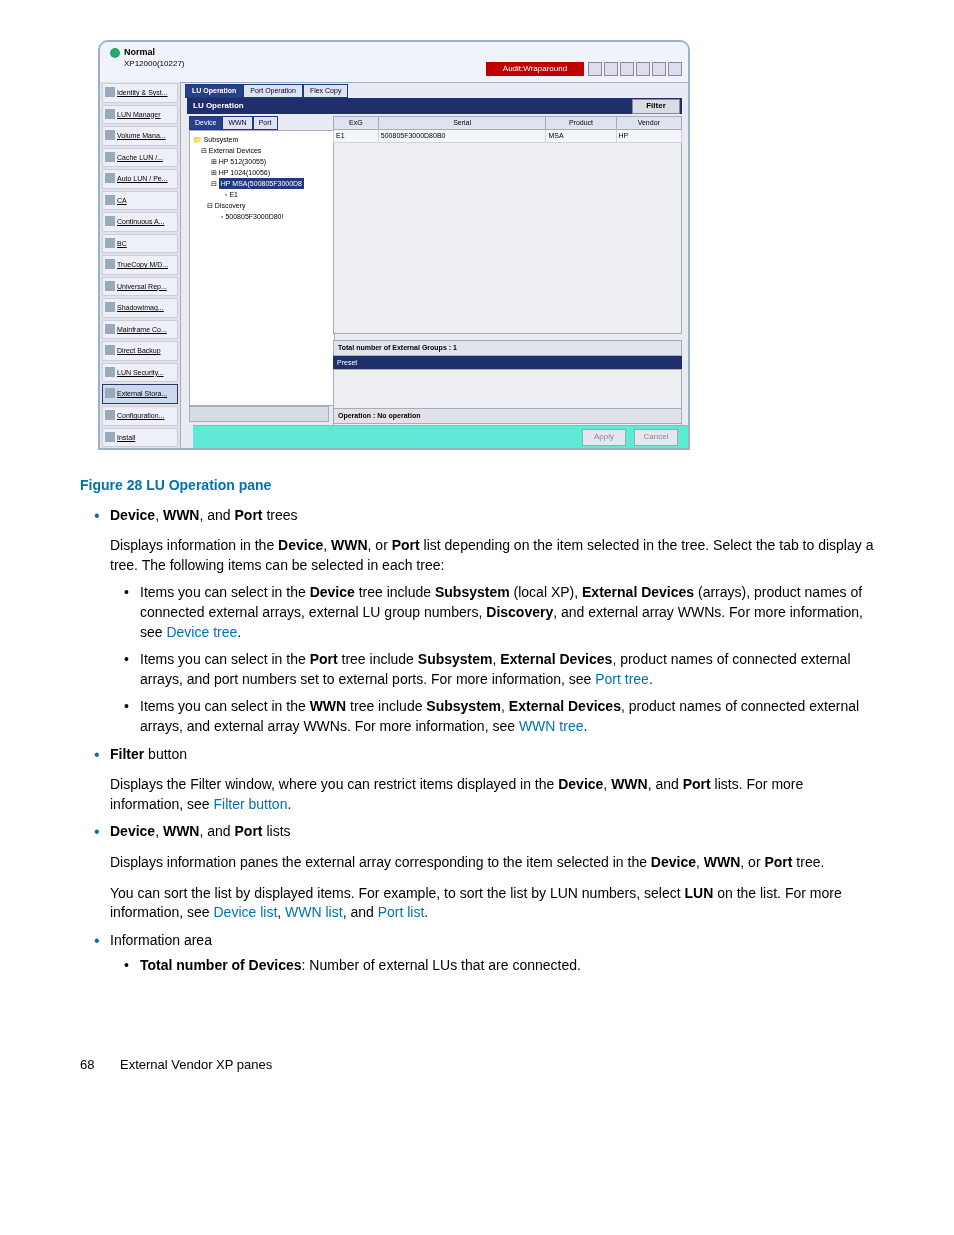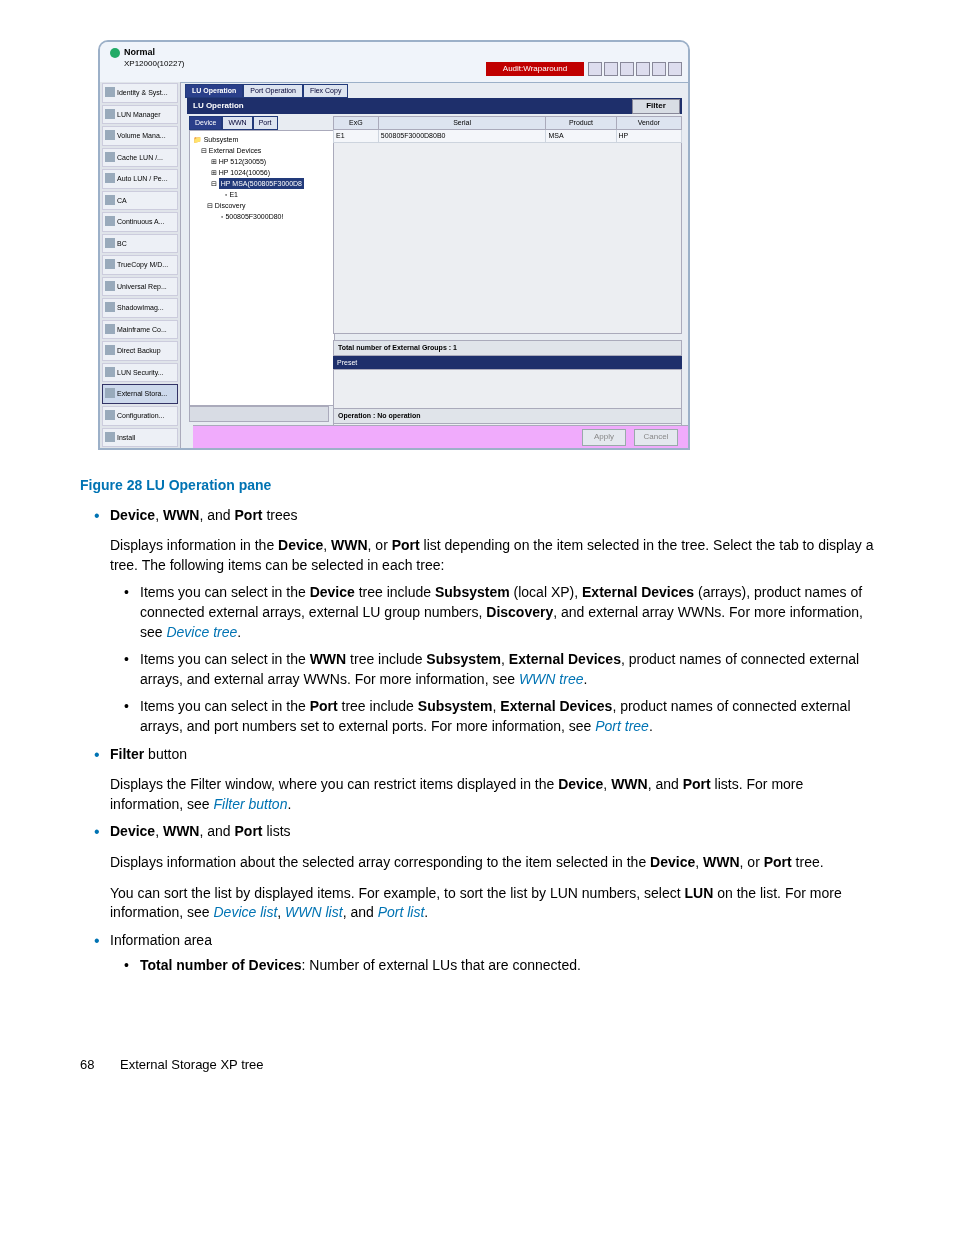--- a/index.html
+++ b/index.html
@@ -38,21 +38,21 @@
     display:inline-block; width:10px; height:10px; background:#2a6; border-radius:50%; vertical-align:middle; margin-right:4px;
   }
   .ss-subtitle { position:absolute; left:24px; top:16px; font-size:8px; }
   .ss-audit {
     position:absolute; right:104px; top:20px; width:98px; height:14px; background:#c00000; color:#fff; font-size:8px; line-height:14px; text-align:center;
   }
   .ss-toolbar {
     position:absolute; right:6px; top:20px; display:flex; gap:2px;
   }
   .ss-tbtn { width:14px; height:14px; background:#dde; border:1px solid #889; box-sizing:border-box; }
-  .ss-body { position:absolute; top:40px; left:0; right:0; bottom:0; display:flex; }
+  .ss-body { position:absolute; top:40px; left:0; right:0; bottom:0; display:flex;text-decoration:underline; }
   .ss-sidebar {
     width:80px; background:#e0e4ea; border-right:1px solid #aab; display:flex; flex-direction:column;
   }
   .ss-side-item {
     height:18px; border:1px solid #ccd; background:#edf0f6; margin:1px 2px; font-size:7px; line-height:18px; padding-left:14px; position:relative; overflow:hidden; white-space:nowrap;
   }
   .ss-side-item.sel { background:#cdd9ec; border-color:#336; }
   .ss-side-icon { position:absolute; left:2px; top:3px; width:10px; height:10px; background:#9ab; }
   .ss-main { flex:1; position:relative; }
   .ss-tabs { position:absolute; left:4px; top:2px; display:flex; }
@@ -87,39 +87,39 @@
   .ss-preset-bar {
     position:absolute; left:152px; top:274px; right:6px; height:13px; background:#1e2f6b; color:#fff; font-size:7px; line-height:13px; padding-left:4px;
   }
   .ss-preset-fill {
     position:absolute; left:152px; top:287px; right:6px; height:56px; background:#eceef2; border:1px solid #aab;
   }
   .ss-opline {
     position:absolute; left:152px; bottom:24px; right:6px; height:14px; background:#e0e4ea; border:1px solid #aab; font-size:7px; line-height:14px; padding-left:4px; font-weight:bold;
   }
   .ss-bottom {
-    position:absolute; left:12px; right:0; bottom:0; height:22px; background:#f0abfc; border-top:1px solid #aab;
+    position:absolute; left:12px; right:0; bottom:0; height:22px; background:#5eead4; border-top:1px solid #aab;
   }
   .ss-apply, .ss-cancel {
     position:absolute; top:3px; width:42px; height:15px; background:#e4e8ee; border:1px solid #9aa; font-size:8px; text-align:center; line-height:13px; color:#888;
   }
   .ss-apply { right:62px; } .ss-cancel { right:10px; }
   .ss-tree-scroll { position:absolute; left:8px; bottom:26px; width:138px; height:14px; background:#d8dce4; border:1px solid #aab; }
 
   
   .fig-caption { color:#0073b3; font-weight:bold; margin-top:26px; margin-bottom:10px; font-size:14px; }
   ul.top { list-style:none; padding:0; margin:0; }
   ul.top > li { position:relative; padding-left:30px; margin-bottom:8px; }
   ul.top > li::before { content:"•"; color:#0073b3; font-size:16px; position:absolute; left:14px; top:-1px; }
   ul.sub { list-style:none; padding:0; margin:6px 0 6px 0; }
   ul.sub > li { position:relative; padding-left:30px; margin-bottom:8px; }
   ul.sub > li::before { content:"•"; color:#000; position:absolute; left:14px; top:0; }
   .para { margin:11px 0 8px 0; }
   .b { font-weight:bold; }
-  a.link { color:#0073b3; text-decoration:none;font-style:italic; }
+  a.link { color:#0073b3; text-decoration:none; }
   .footer { margin-top:80px; font-size:13px; }
   .page-num { display:inline-block; width:40px; }
 </style>
 </head>
 <body>
 
 <div class="screenshot">
   <div class="ss-titlebar">
     <div class="ss-status">
       <span class="ss-status-icon"></span><span>Normal</span>
@@ -218,48 +218,48 @@
   <li>
     <span class="b">Device</span><span>, </span><span class="b">WWN</span><span>, and </span><span class="b">Port</span><span> trees</span>
     <div class="para">
       <span>Displays information in the </span><span class="b">Device</span><span>, </span><span class="b">WWN</span><span>, or </span><span class="b">Port</span><span> list depending on the item selected in the tree. Select the tab to display a tree. The following items can be selected in each tree:</span>
     </div>
     <ul class="sub">
       <li>
         <span>Items you can select in the </span><span class="b">Device</span><span> tree include </span><span class="b">Subsystem</span><span> (local XP), </span><span class="b">External Devices</span><span> (arrays), product names of connected external arrays, external LU group numbers, </span><span class="b">Discovery</span><span>, and external array WWNs. For more information, see </span><a class="link">Device tree</a><span>.</span>
       </li>
       <li>
+        <span>Items you can select in the </span><span class="b">Port</span><span> tree include </span><span class="b">Subsystem</span><span>, </span><span class="b">External Devices</span><span>, product names of connected external arrays, and port numbers set to external ports. For more information, see </span><a class="link">Port tree</a><span>.</span>
+      </li>
+      <li>
         <span>Items you can select in the </span><span class="b">WWN</span><span> tree include </span><span class="b">Subsystem</span><span>, </span><span class="b">External Devices</span><span>, product names of connected external arrays, and external array WWNs. For more information, see </span><a class="link">WWN tree</a><span>.</span>
       </li>
-      <li>
-        <span>Items you can select in the </span><span class="b">Port</span><span> tree include </span><span class="b">Subsystem</span><span>, </span><span class="b">External Devices</span><span>, product names of connected external arrays, and port numbers set to external ports. For more information, see </span><a class="link">Port tree</a><span>.</span>
-      </li>
     </ul>
   </li>
 
   <li>
     <span class="b">Filter</span><span> button</span>
     <div class="para">
       <span>Displays the Filter window, where you can restrict items displayed in the </span><span class="b">Device</span><span>, </span><span class="b">WWN</span><span>, and </span><span class="b">Port</span><span> lists. For more information, see </span><a class="link">Filter button</a><span>.</span>
     </div>
   </li>
 
   <li>
     <span class="b">Device</span><span>, </span><span class="b">WWN</span><span>, and </span><span class="b">Port</span><span> lists</span>
     <div class="para">
-      <span>Displays information about the selected array corresponding to the item selected in the </span><span class="b">Device</span><span>, </span><span class="b">WWN</span><span>, or </span><span class="b">Port</span><span> tree.</span>
+      <span>Displays information panes the external array corresponding to the item selected in the </span><span class="b">Device</span><span>, </span><span class="b">WWN</span><span>, or </span><span class="b">Port</span><span> tree.</span>
     </div>
     <div class="para">
       <span>You can sort the list by displayed items. For example, to sort the list by LUN numbers, select </span><span class="b">LUN</span><span> on the list. For more information, see </span><a class="link">Device list</a><span>, </span><a class="link">WWN list</a><span>, and </span><a class="link">Port list</a><span>.</span>
     </div>
   </li>
 
   <li>
     <span>Information area</span>
     <ul class="sub">
       <li><span class="b">Total number of Devices</span><span>: Number of external LUs that are connected.</span></li>
     </ul>
   </li>
 </ul>
 
 <div class="footer">
-  <span class="page-num">68</span><span>External Storage XP tree</span>
+  <span class="page-num">68</span><span>External Vendor XP panes</span>
 </div>
 
 </body></html>

